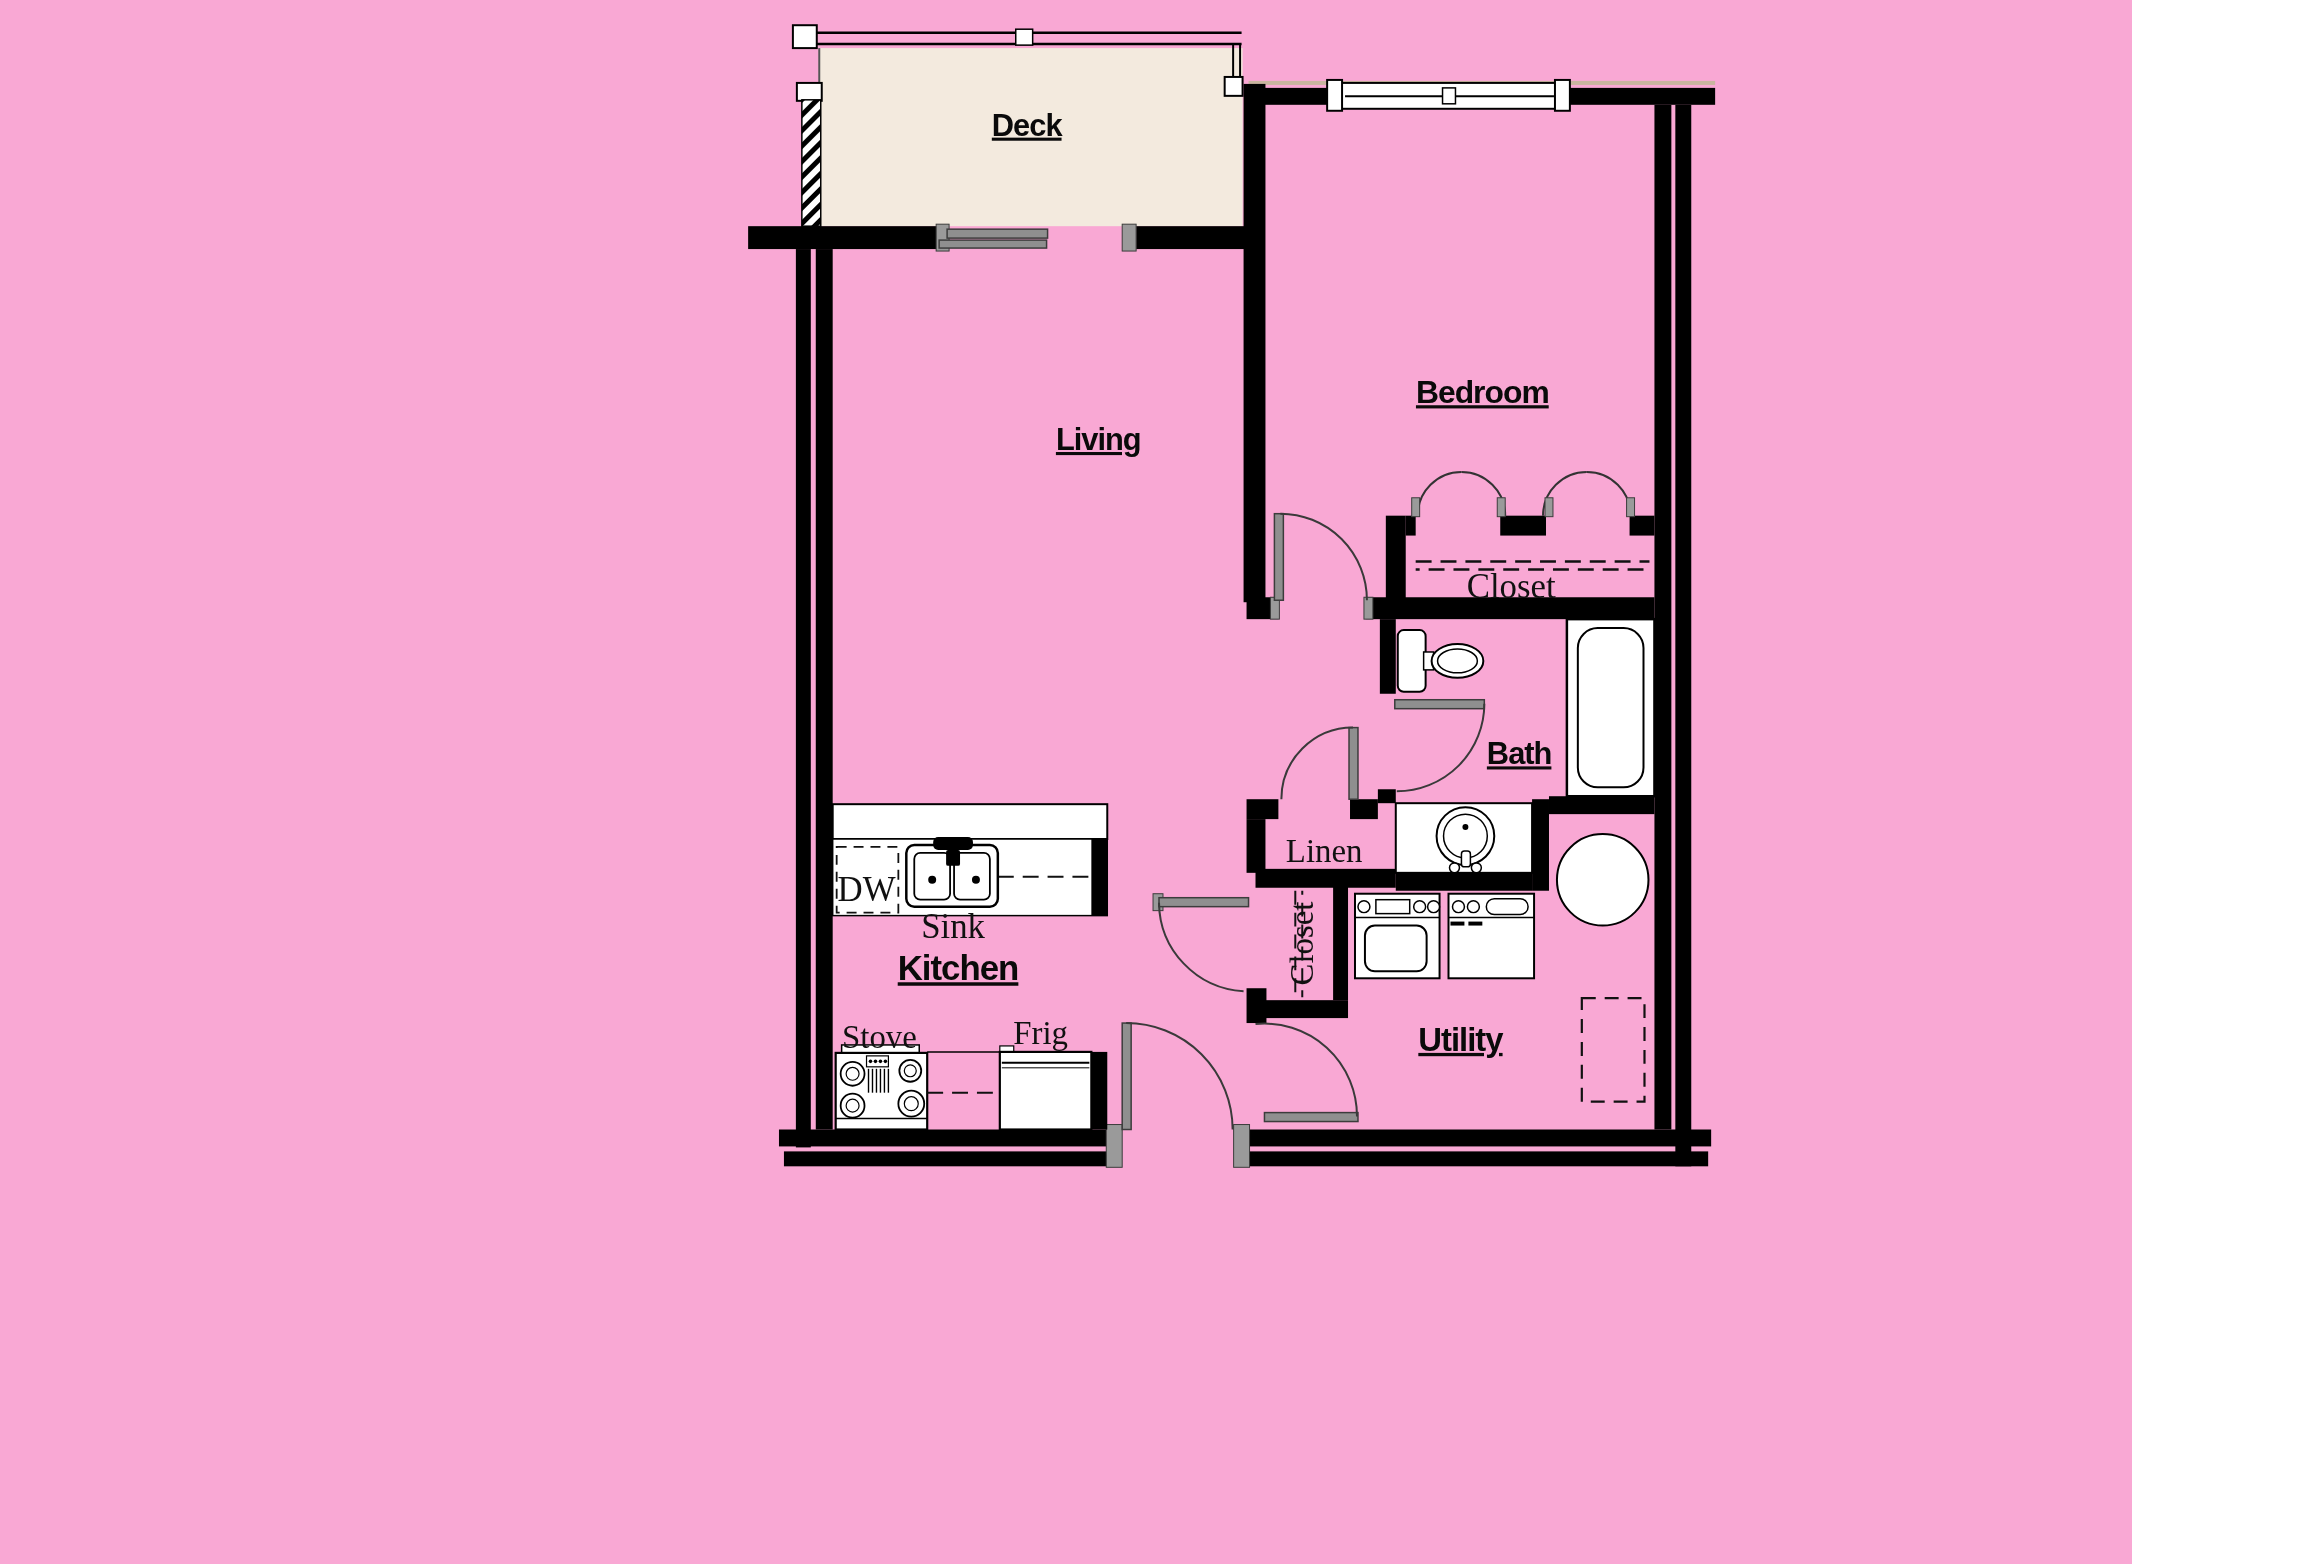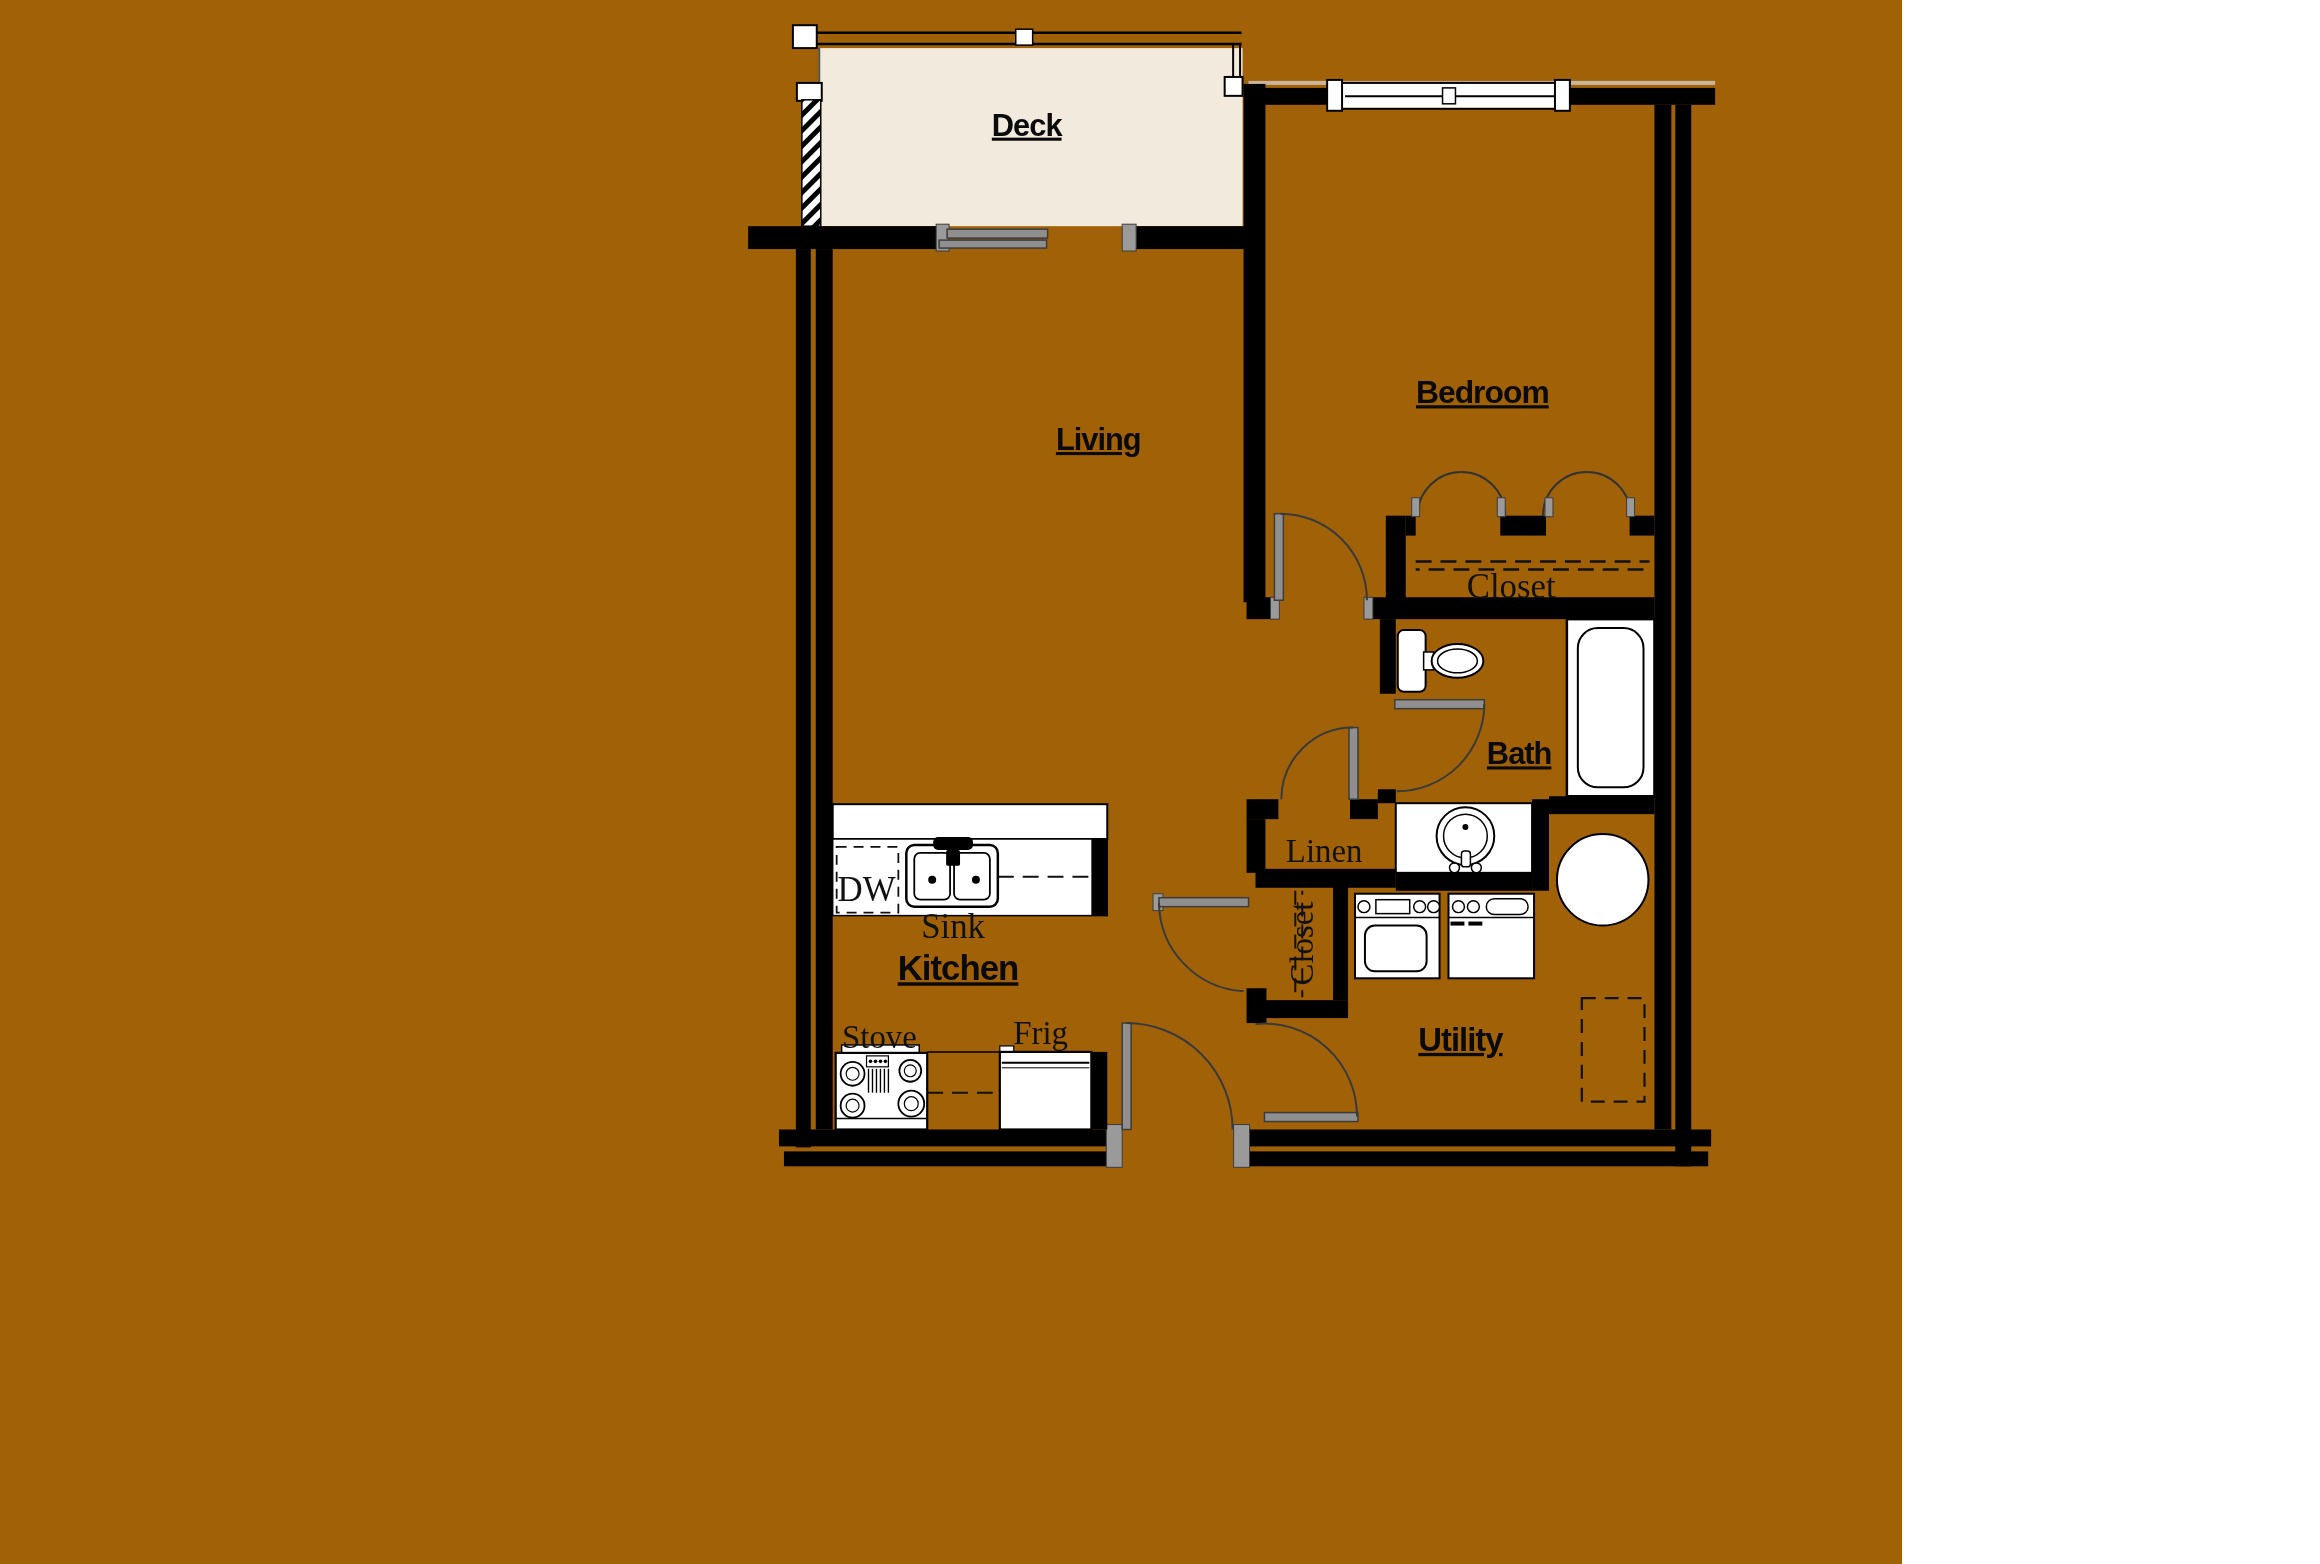--- a/index.html
+++ b/index.html
@@ -1,16 +1,16 @@
 <!DOCTYPE html>
 <html><head>
 <meta charset="utf-8">
 <style>
   html,body{margin:0;padding:0;background:#fff;}
-  #stage{position:relative;width:1902px;height:1564px;background:#a16207;overflow:hidden;
+  #stage{position:relative;width:2132px;height:1564px;background:#f9a8d4;overflow:hidden;
          font-family:"Liberation Sans",sans-serif;text-align:center;}
   svg text{user-select:none;}
   .rb{font-family:"Liberation Sans",sans-serif;font-weight:700;fill:#0a0a0a;
       text-decoration:underline;letter-spacing:-1px;}
   .rs{font-family:"Liberation Serif",serif;fill:#111;}
   .wall{fill:#000;}
   .fixt{fill:#fff;stroke:#000;}
   .arc{fill:none;stroke:#3a3a3a;stroke-width:2;}
   .leaf{fill:#8f8f8f;stroke:#3c3c3c;stroke-width:1.5;}
   .jamb{fill:#9a9a9a;stroke:#3c3c3c;stroke-width:1;}

